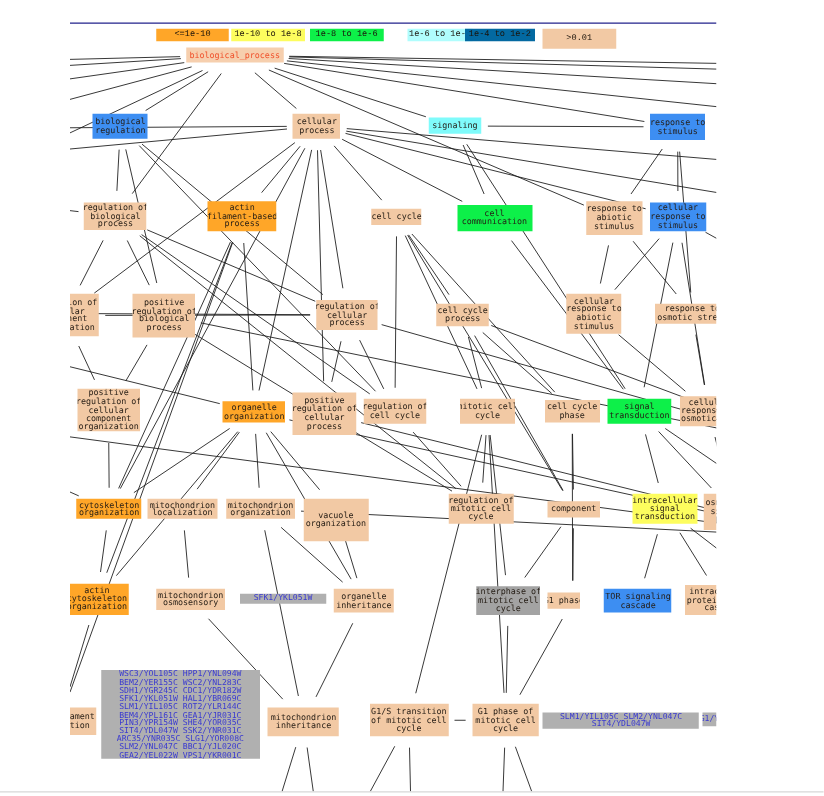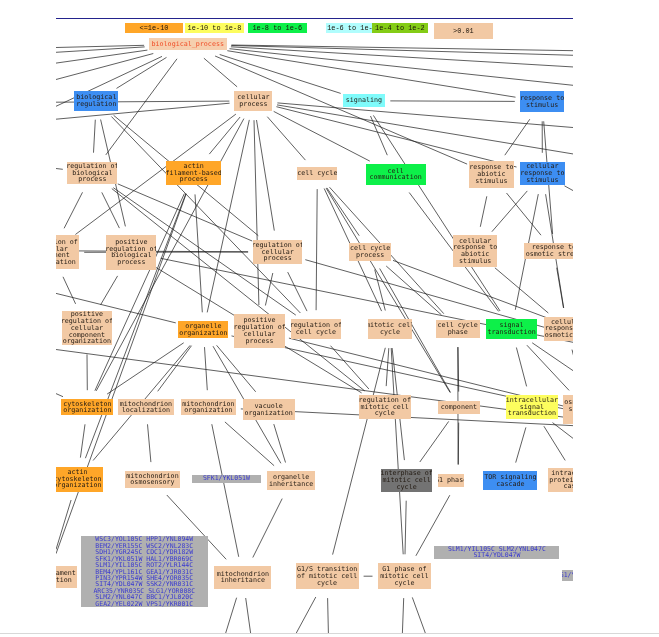--- a/index.html
+++ b/index.html
@@ -180,44 +180,44 @@
           <div class="node" style="left: 178.4px; top: 321.3px; width: 50px; height: 16.8px; background: rgb(255, 166, 40);"><span>organelle</span><span>organization</span></div>
           <div class="node" style="left: 234px; top: 314px; width: 51.1px; height: 33.7px; background: rgb(242, 201, 164);"><span>positive</span><span>regulation of</span><span>cellular</span><span>process</span></div>
           <div class="node" style="left: 291.1px; top: 319.2px; width: 49.6px; height: 19.9px; background: rgb(242, 201, 164);"><span>regulation of</span><span>cell cycle</span></div>
           <div class="node" style="left: 368px; top: 319.2px; width: 44.1px; height: 19.9px; background: rgb(242, 201, 164);"><span>mitotic cell</span><span>cycle</span></div>
           <div class="node" style="left: 435.8px; top: 320.1px; width: 43.8px; height: 18px; background: rgb(242, 201, 164);"><span>cell cycle</span><span>phase</span></div>
           <div class="node" style="left: 485.6px; top: 318.7px; width: 51.9px; height: 20px; background: rgb(13, 240, 73);"><span>signal</span><span>transduction</span></div>
           <div class="node" style="left: 543.5px; top: 316.8px; width: 47px; height: 24.1px; background: rgb(242, 201, 164);"><span>cellular</span><span>response to</span><span>osmotic str</span></div>
           <div class="node" style="left: 61.3px; top: 399.2px; width: 52.1px; height: 16.1px; background: rgb(255, 166, 40);"><span>cytoskeleton</span><span>organization</span></div>
           <div class="node" style="left: 117.6px; top: 399.2px; width: 56.6px; height: 16.1px; background: rgb(242, 201, 164);"><span>mitochondrion</span><span>localization</span></div>
           <div class="node" style="left: 180.9px; top: 399.2px; width: 55px; height: 16.1px; background: rgb(242, 201, 164);"><span>mitochondrion</span><span>organization</span></div>
-          <div class="node" style="left: 242.7px; top: 399.2px; width: 52px; height: 21px; background: rgb(242, 201, 164);"><span>vacuole</span><span>organization</span></div>
+          <div class="node" style="left: 242.7px; top: 399.2px; width: 52px; height: 34px; background: rgb(242, 201, 164);"><span>vacuole</span><span>organization</span></div>
           <div class="node" style="left: 358.5px; top: 395.1px; width: 52.5px; height: 23.7px; background: rgb(242, 201, 164);"><span>regulation of</span><span>mitotic cell</span><span>cycle</span></div>
           <div class="node" style="left: 437.8px; top: 400.6px; width: 42.2px; height: 13px; background: rgb(242, 201, 164);"><span>component</span></div>
           <div class="node" style="left: 505.7px; top: 395.1px; width: 52.4px; height: 23.7px; background: rgb(253, 253, 94);"><span>intracellular</span><span>signal</span><span>transduction</span></div>
           <div class="node" style="left: 563px; top: 394.5px; width: 47px; height: 29px; background: rgb(242, 201, 164);"><span>osmosensory</span><span>signaling</span><span>pathway</span></div>
           <div class="node" style="left: 52px; top: 466.5px; width: 51px; height: 25px; background: rgb(255, 166, 40);"><span>actin</span><span>cytoskeleton</span><span>organization</span></div>
           <div class="node" style="left: 124.7px; top: 471.1px; width: 55.6px; height: 16.6px; background: rgb(242, 201, 164);"><span>mitochondrion</span><span>osmosensory</span></div>
           <div class="node" style="left: 267.4px; top: 471.1px; width: 47.4px; height: 19.4px; background: rgb(242, 201, 164);"><span>organelle</span><span>inheritance</span></div>
-          <div class="node" style="left: 381.2px; top: 469px; width: 50.9px; height: 22.7px; background: #737373;"><span>interphase of</span><span>mitotic cell</span><span>cycle</span></div>
+          <div class="node" style="left: 381.2px; top: 469px; width: 50.9px; height: 22.7px; background: #a3a3a3;"><span>interphase of</span><span>mitotic cell</span><span>cycle</span></div>
           <div class="node" style="left: 438.1px; top: 473.5px; width: 26px; height: 13.6px; background: rgb(242, 201, 164);"><span>G1 phase</span></div>
           <div class="node" style="left: 483.4px; top: 471.4px; width: 54.1px; height: 18.5px; background: rgb(61, 142, 242);"><span>TOR signaling</span><span>cascade</span></div>
           <div class="node" style="left: 548px; top: 468px; width: 59px; height: 24px; background: rgb(242, 201, 164);"><span>intracellular</span><span>protein kinase</span><span>cascade</span></div>
           <div class="node" style="left: 18.2px; top: 565.8px; width: 59px; height: 21.8px; background: rgb(242, 201, 164);"><span>actin filament</span><span>organization</span></div>
           <div class="node" style="left: 214.4px; top: 565.6px; width: 56.9px; height: 23.5px; background: rgb(242, 201, 164);"><span>mitochondrion</span><span>inheritance</span></div>
           <div class="node" style="left: 295.6px; top: 563.3px; width: 63px; height: 25.8px; background: rgb(242, 201, 164);"><span>G1/S transition</span><span>of mitotic cell</span><span>cycle</span></div>
           <div class="node" style="left: 377.5px; top: 563.3px; width: 53.9px; height: 25.8px; background: rgb(242, 201, 164);"><span>G1 phase of</span><span>mitotic cell</span><span>cycle</span></div>
           <div class="genebox" style="left: 80.9px; top: 536.2px; width: 126.8px; height: 71.1px;"><span>WSC3/YOL105C HPP1/YNL094W</span><span>BEM2/YER155C WSC2/YNL283C</span><span>SDH1/YGR245C CDC1/YDR182W</span><span>SFK1/YKL051W HAL1/YBR069C</span><span>SLM1/YIL105C ROT2/YLR144C</span><span>BEM4/YPL161C GEA1/YJR031C</span><span>PIN3/YPR154W SHE4/YOR035C</span><span>SIT4/YDL047W SSK2/YNR031C</span><span>ARC35/YNR035C SLG1/YOR008C</span><span>SLM2/YNL047C BBC1/YJL020C</span><span>GEA2/YEL022W VPS1/YKR001C</span></div>
           <div class="genebox" style="left: 192.3px; top: 474.5px; width: 68.3px; height: 8.4px;"><span>SFK1/YKL051W</span></div>
-          <div class="genebox" style="left: 434.4px; top: 546px; width: 125px; height: 12.5px;"><span>SLM1/YIL105C SLM2/YNL047C</span><span>SIT4/YDL047W</span></div>
+          <div class="genebox" style="left: 434.4px; top: 570px; width: 125px; height: 12.5px;"><span>SLM1/YIL105C SLM2/YNL047C</span><span>SIT4/YDL047W</span></div>
           <div class="genebox" style="left: 562.4px; top: 570.3px; width: 26px; height: 10.3px; overflow: hidden;"><span>SLG1/YOR008C</span></div>
         </div>
   </div>
     </div>
   <div id="legendlayer">
       <div class="legend-item" style="left: 124.6px; top: 23.4px; width: 58.8px; height: 9.2px; background: rgb(255, 166, 40);">&lt;=1e-10</div>
       <div class="legend-item" style="left: 185px; top: 23.4px; width: 58.8px; height: 9.2px; background: rgb(253, 253, 94);">1e-10 to 1e-8</div>
       <div class="legend-item" style="left: 247.9px; top: 23.4px; width: 58.8px; height: 9.2px; background: rgb(13, 240, 73);">1e-8 to 1e-6</div>
       <div class="legend-item" style="left: 326px; top: 23.4px; width: 52px; height: 9.2px; background: rgb(176, 253, 253);">1e-6 to 1e-4</div>
-      <div class="legend-item" style="left: 371.9px; top: 23.4px; width: 56px; height: 9.2px; background: #84cc16;">1e-4 to 1e-2</div>
+      <div class="legend-item" style="left: 371.9px; top: 23.4px; width: 56px; height: 9.2px; background: #0369a1;">1e-4 to 1e-2</div>
       <div class="legend-item" style="left: 434px; top: 23.4px; width: 58.8px; height: 16px; background: rgb(242, 201, 164);">&gt;0.01</div>
     </div>
 </div>
 
 </body></html>

